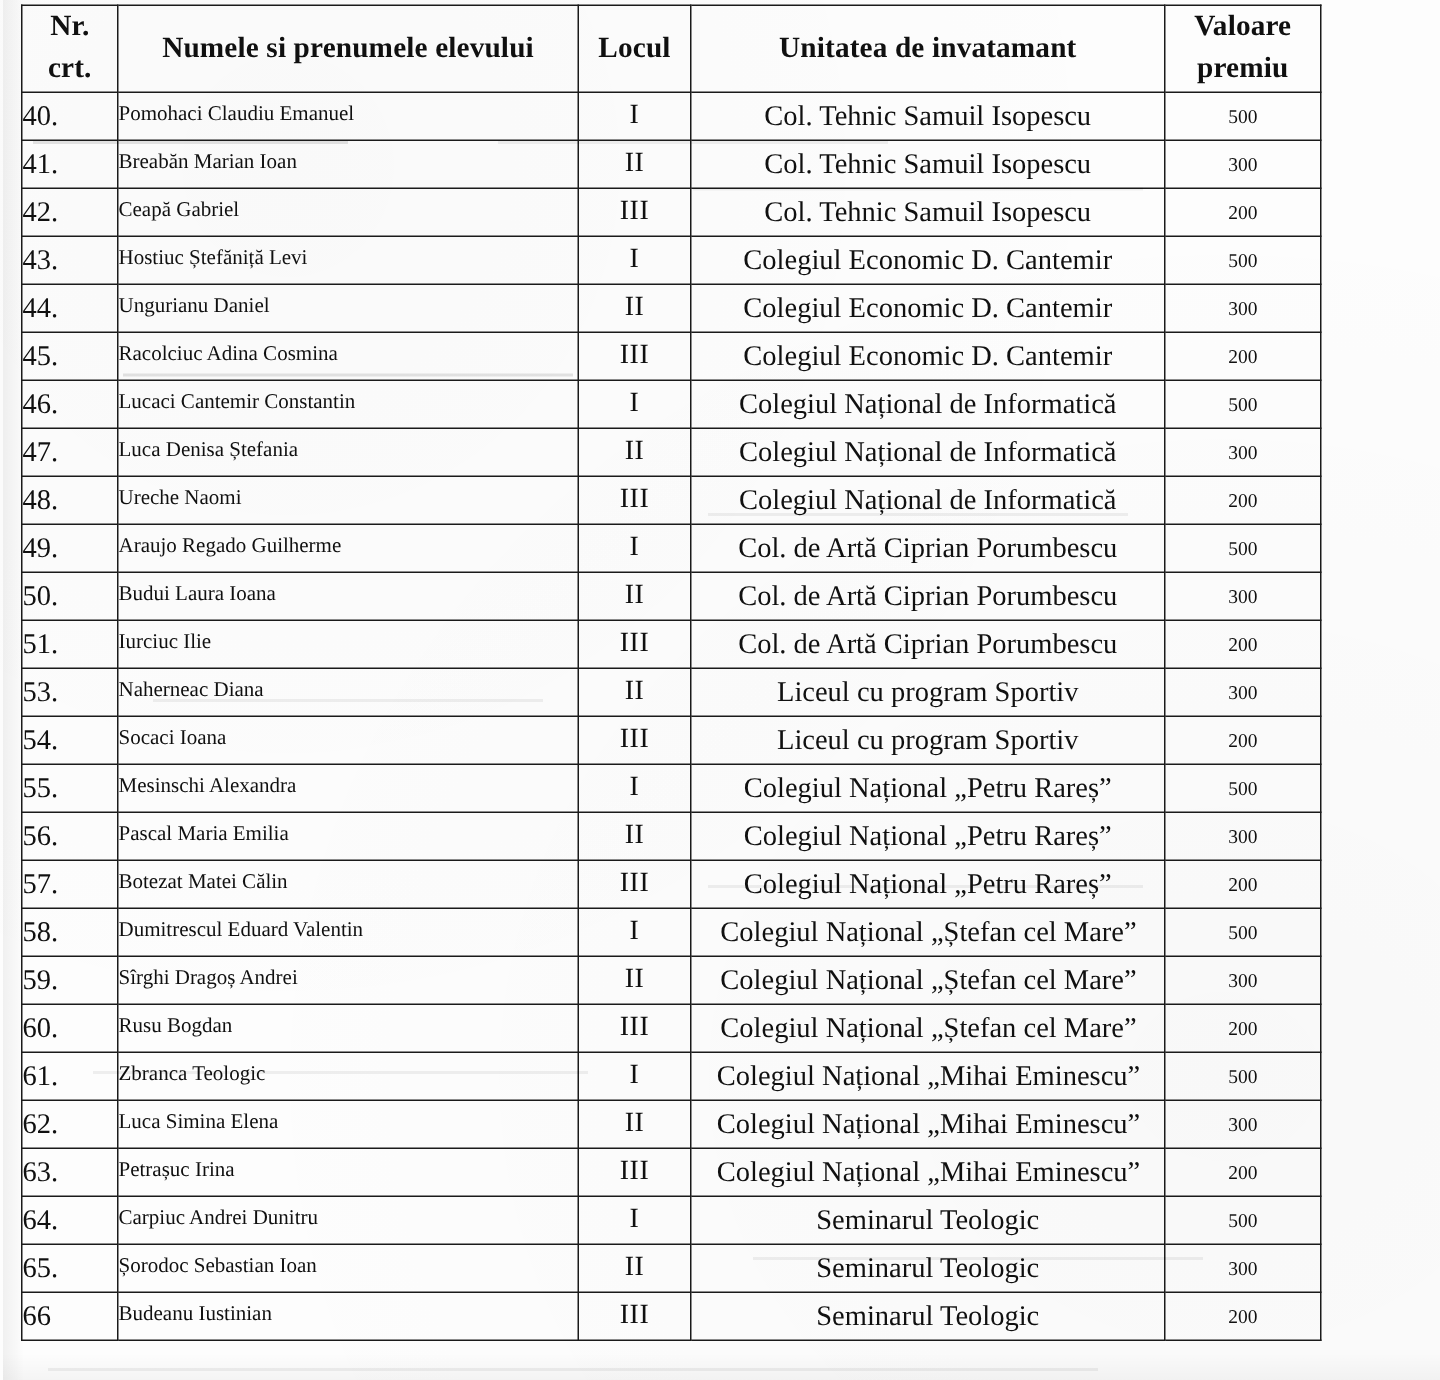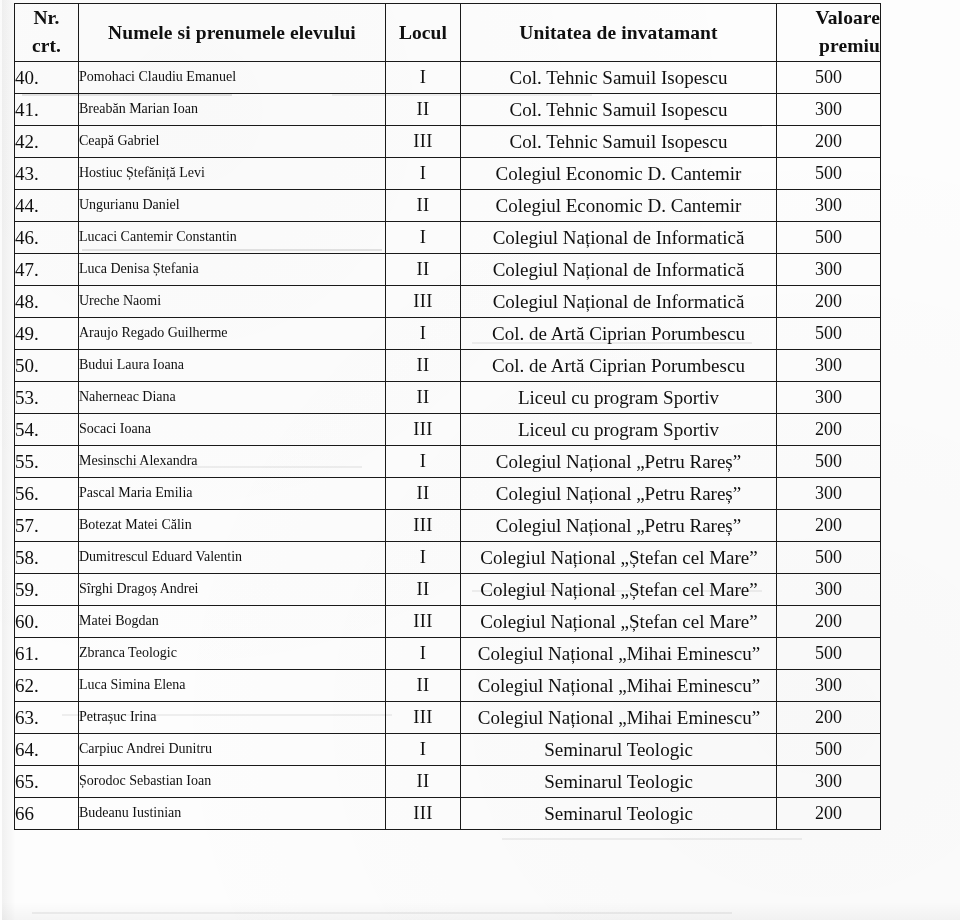--- a/index.html
+++ b/index.html
@@ -73,21 +73,20 @@
   th.h-name, th.h-loc, th.h-unit {
     height: 62px;
     vertical-align: bottom;
     padding-bottom: 5px;
   }
   th.h-name { text-align: center; padding-left: 4px; }
   th.h-val {
     height: 62px;
     line-height: 1.45;
     padding: 0 2px;
-    text-align: right;
   }
   th.h-val .v-l1, th.h-val .v-l2 { display: block; }
 
   
   td.d-nr {
     text-align: left;
     padding-left: 6px;
     font-size: 19px;
   }
   td.d-name {
@@ -110,21 +109,21 @@
     white-space: nowrap;
   }
   
   td.d-unit.clipped .unit-inner {
     width: 352px;
     margin-left: -18px;
     text-align: center;
   }
   td.d-val {
     text-align: center;
-    font-size: 18px;
+    font-size: 13px;
   }
 
   
   .smudge {
     position: absolute;
     pointer-events: none;
     background: rgba(0,0,0,0.10);
     height: 1.5px;
   }
   .smudge.light { background: rgba(0,0,0,0.06); }
@@ -213,20 +212,29 @@
         <tr>
           <td class="d-nr">44.</td>
           <td class="d-name">Ungurianu Daniel</td>
           <td class="d-loc">II</td>
           <td class="d-unit">
             <span class="unit-inner">Colegiul Economic D. Cantemir</span>
           </td>
           <td class="d-val">300</td>
         </tr>
         <tr>
+          <td class="d-nr">45.</td>
+          <td class="d-name">Racolciuc Adina Cosmina</td>
+          <td class="d-loc">III</td>
+          <td class="d-unit">
+            <span class="unit-inner">Colegiul Economic D. Cantemir</span>
+          </td>
+          <td class="d-val">200</td>
+        </tr>
+        <tr>
           <td class="d-nr">46.</td>
           <td class="d-name">Lucaci Cantemir Constantin</td>
           <td class="d-loc">I</td>
           <td class="d-unit">
             <span class="unit-inner">Colegiul Național de Informatică</span>
           </td>
           <td class="d-val">500</td>
         </tr>
         <tr>
           <td class="d-nr">47.</td>
@@ -258,20 +266,29 @@
         <tr>
           <td class="d-nr">50.</td>
           <td class="d-name">Budui Laura Ioana</td>
           <td class="d-loc">II</td>
           <td class="d-unit">
             <span class="unit-inner">Col. de Artă Ciprian Porumbescu</span>
           </td>
           <td class="d-val">300</td>
         </tr>
         <tr>
+          <td class="d-nr">51.</td>
+          <td class="d-name">Iurciuc Ilie</td>
+          <td class="d-loc">III</td>
+          <td class="d-unit">
+            <span class="unit-inner">Col. de Artă Ciprian Porumbescu</span>
+          </td>
+          <td class="d-val">200</td>
+        </tr>
+        <tr>
           <td class="d-nr">53.</td>
           <td class="d-name">Naherneac Diana</td>
           <td class="d-loc">II</td>
           <td class="d-unit">
             <span class="unit-inner">Liceul cu program Sportiv</span>
           </td>
           <td class="d-val">300</td>
         </tr>
         <tr>
           <td class="d-nr">54.</td>
@@ -322,21 +339,21 @@
           <td class="d-nr">59.</td>
           <td class="d-name">Sîrghi Dragoș Andrei</td>
           <td class="d-loc">II</td>
           <td class="d-unit clipped">
             <span class="unit-inner">Colegiul Național „Ștefan cel Mare”</span>
           </td>
           <td class="d-val">300</td>
         </tr>
         <tr>
           <td class="d-nr">60.</td>
-          <td class="d-name">Matei Bogdan</td>
+          <td class="d-name">Rusu Bogdan</td>
           <td class="d-loc">III</td>
           <td class="d-unit clipped">
             <span class="unit-inner">Colegiul Național „Ștefan cel Mare”</span>
           </td>
           <td class="d-val">200</td>
         </tr>
         <tr>
           <td class="d-nr">61.</td>
           <td class="d-name">Zbranca Teologic</td>
           <td class="d-loc">I</td>

